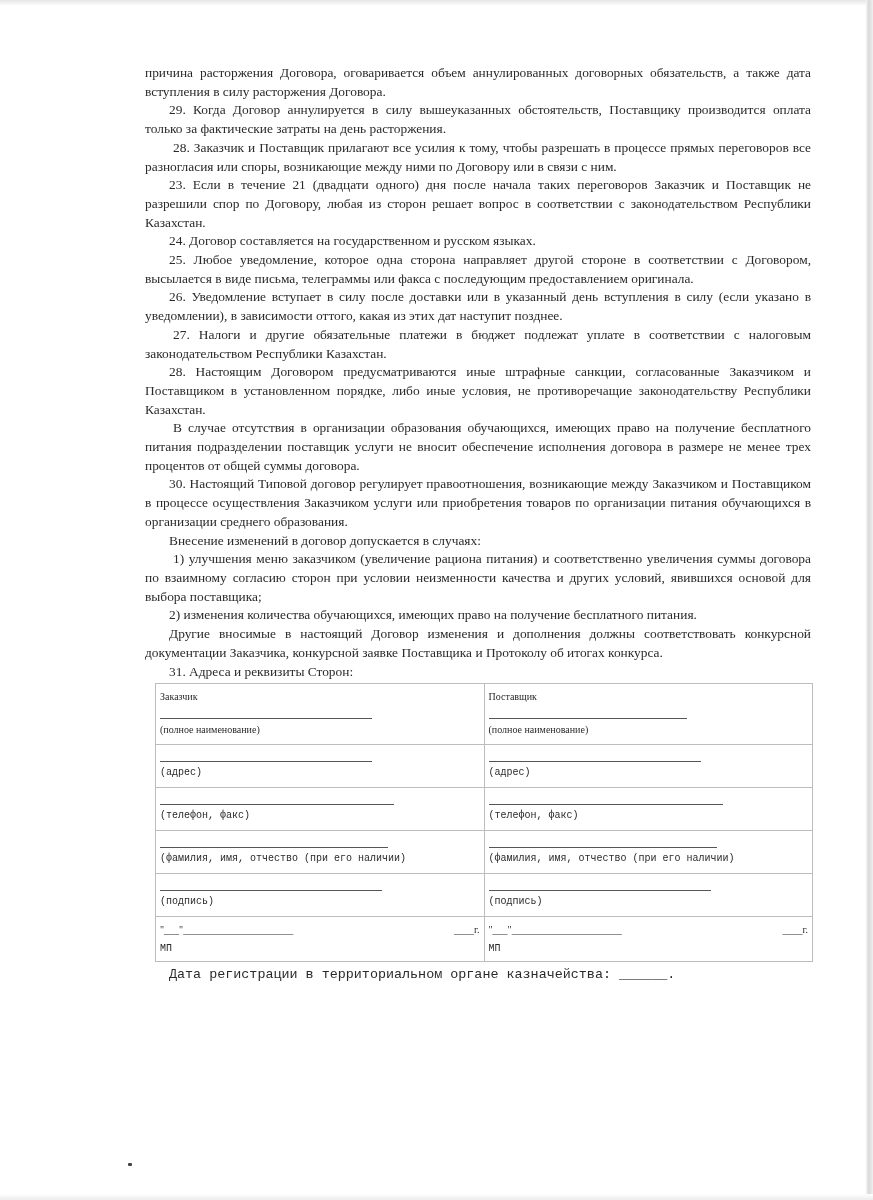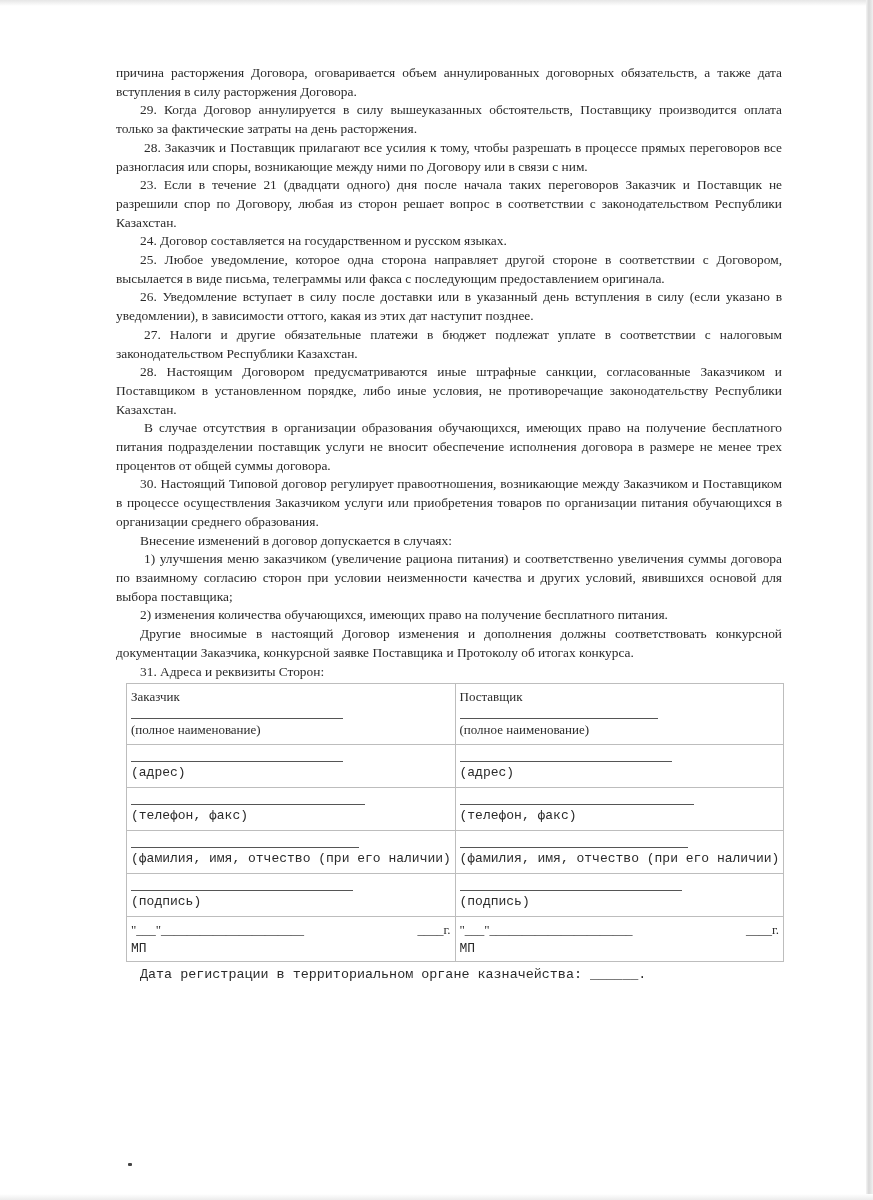--- a/index.html
+++ b/index.html
@@ -4,25 +4,25 @@
 <style>
   html, body { margin:0; padding:0; }
   body { width:873px; height:1200px; background:#ffffff; position:relative; overflow:hidden;
          font-family:"Liberation Serif", "DejaVu Serif", serif; color:#2a2a2a; }
   .edge-right { position:absolute; top:0; right:0; width:7px; height:1200px;
                 background:linear-gradient(to right,#f4f4f4,#d8d8d8 40%,#f0f0f0); }
   .edge-top { position:absolute; top:0; left:0; width:873px; height:6px;
               background:linear-gradient(to bottom,#e6e6e6,#ffffff); }
   .edge-bottom { position:absolute; bottom:0; left:0; width:873px; height:6px;
                  background:linear-gradient(to top,#ececec,#ffffff); }
-  .page { position:absolute; left:116px; top:64px; width:666px; font-size:13.4px; line-height:18.7px; }
+  .page { position:absolute; left:145px; top:64px; width:666px; font-size:13.4px; line-height:18.7px; }
   .p { text-align:justify; margin:0; }
   .p.ind { text-indent:24px; }
   .p.ind2 { text-indent:28px; }
-  table.req { border-collapse:collapse; width:658px; margin-left:10px; margin-top:2px; font-size:13px; }
+  table.req { border-collapse:collapse; width:658px; margin-left:10px; margin-top:2px; font-size:10px; }
   table.req td { border:1px solid #bdbdbd; vertical-align:top; padding:2px 2px 2px 2px; width:50%; }
   .cell { height:38px; position:relative;font-family:Liberation Mono, monospace; }
   .cell-first { height:56px; position:relative; }
   .line { position:absolute; left:2px; border-bottom:1px solid #555; height:0; }
   .cap { position:absolute; left:2px; bottom:3px; }
   .hdr { position:absolute; left:2px; top:2px; }
   .date-row { position:relative; height:40px; }
   .date-left { position:absolute; left:2px; top:2px; }
   .date-right { position:absolute; right:2px; top:2px; }
   .mp { position:absolute; left:2px; top:21px;font-family:Liberation Mono, monospace; }

